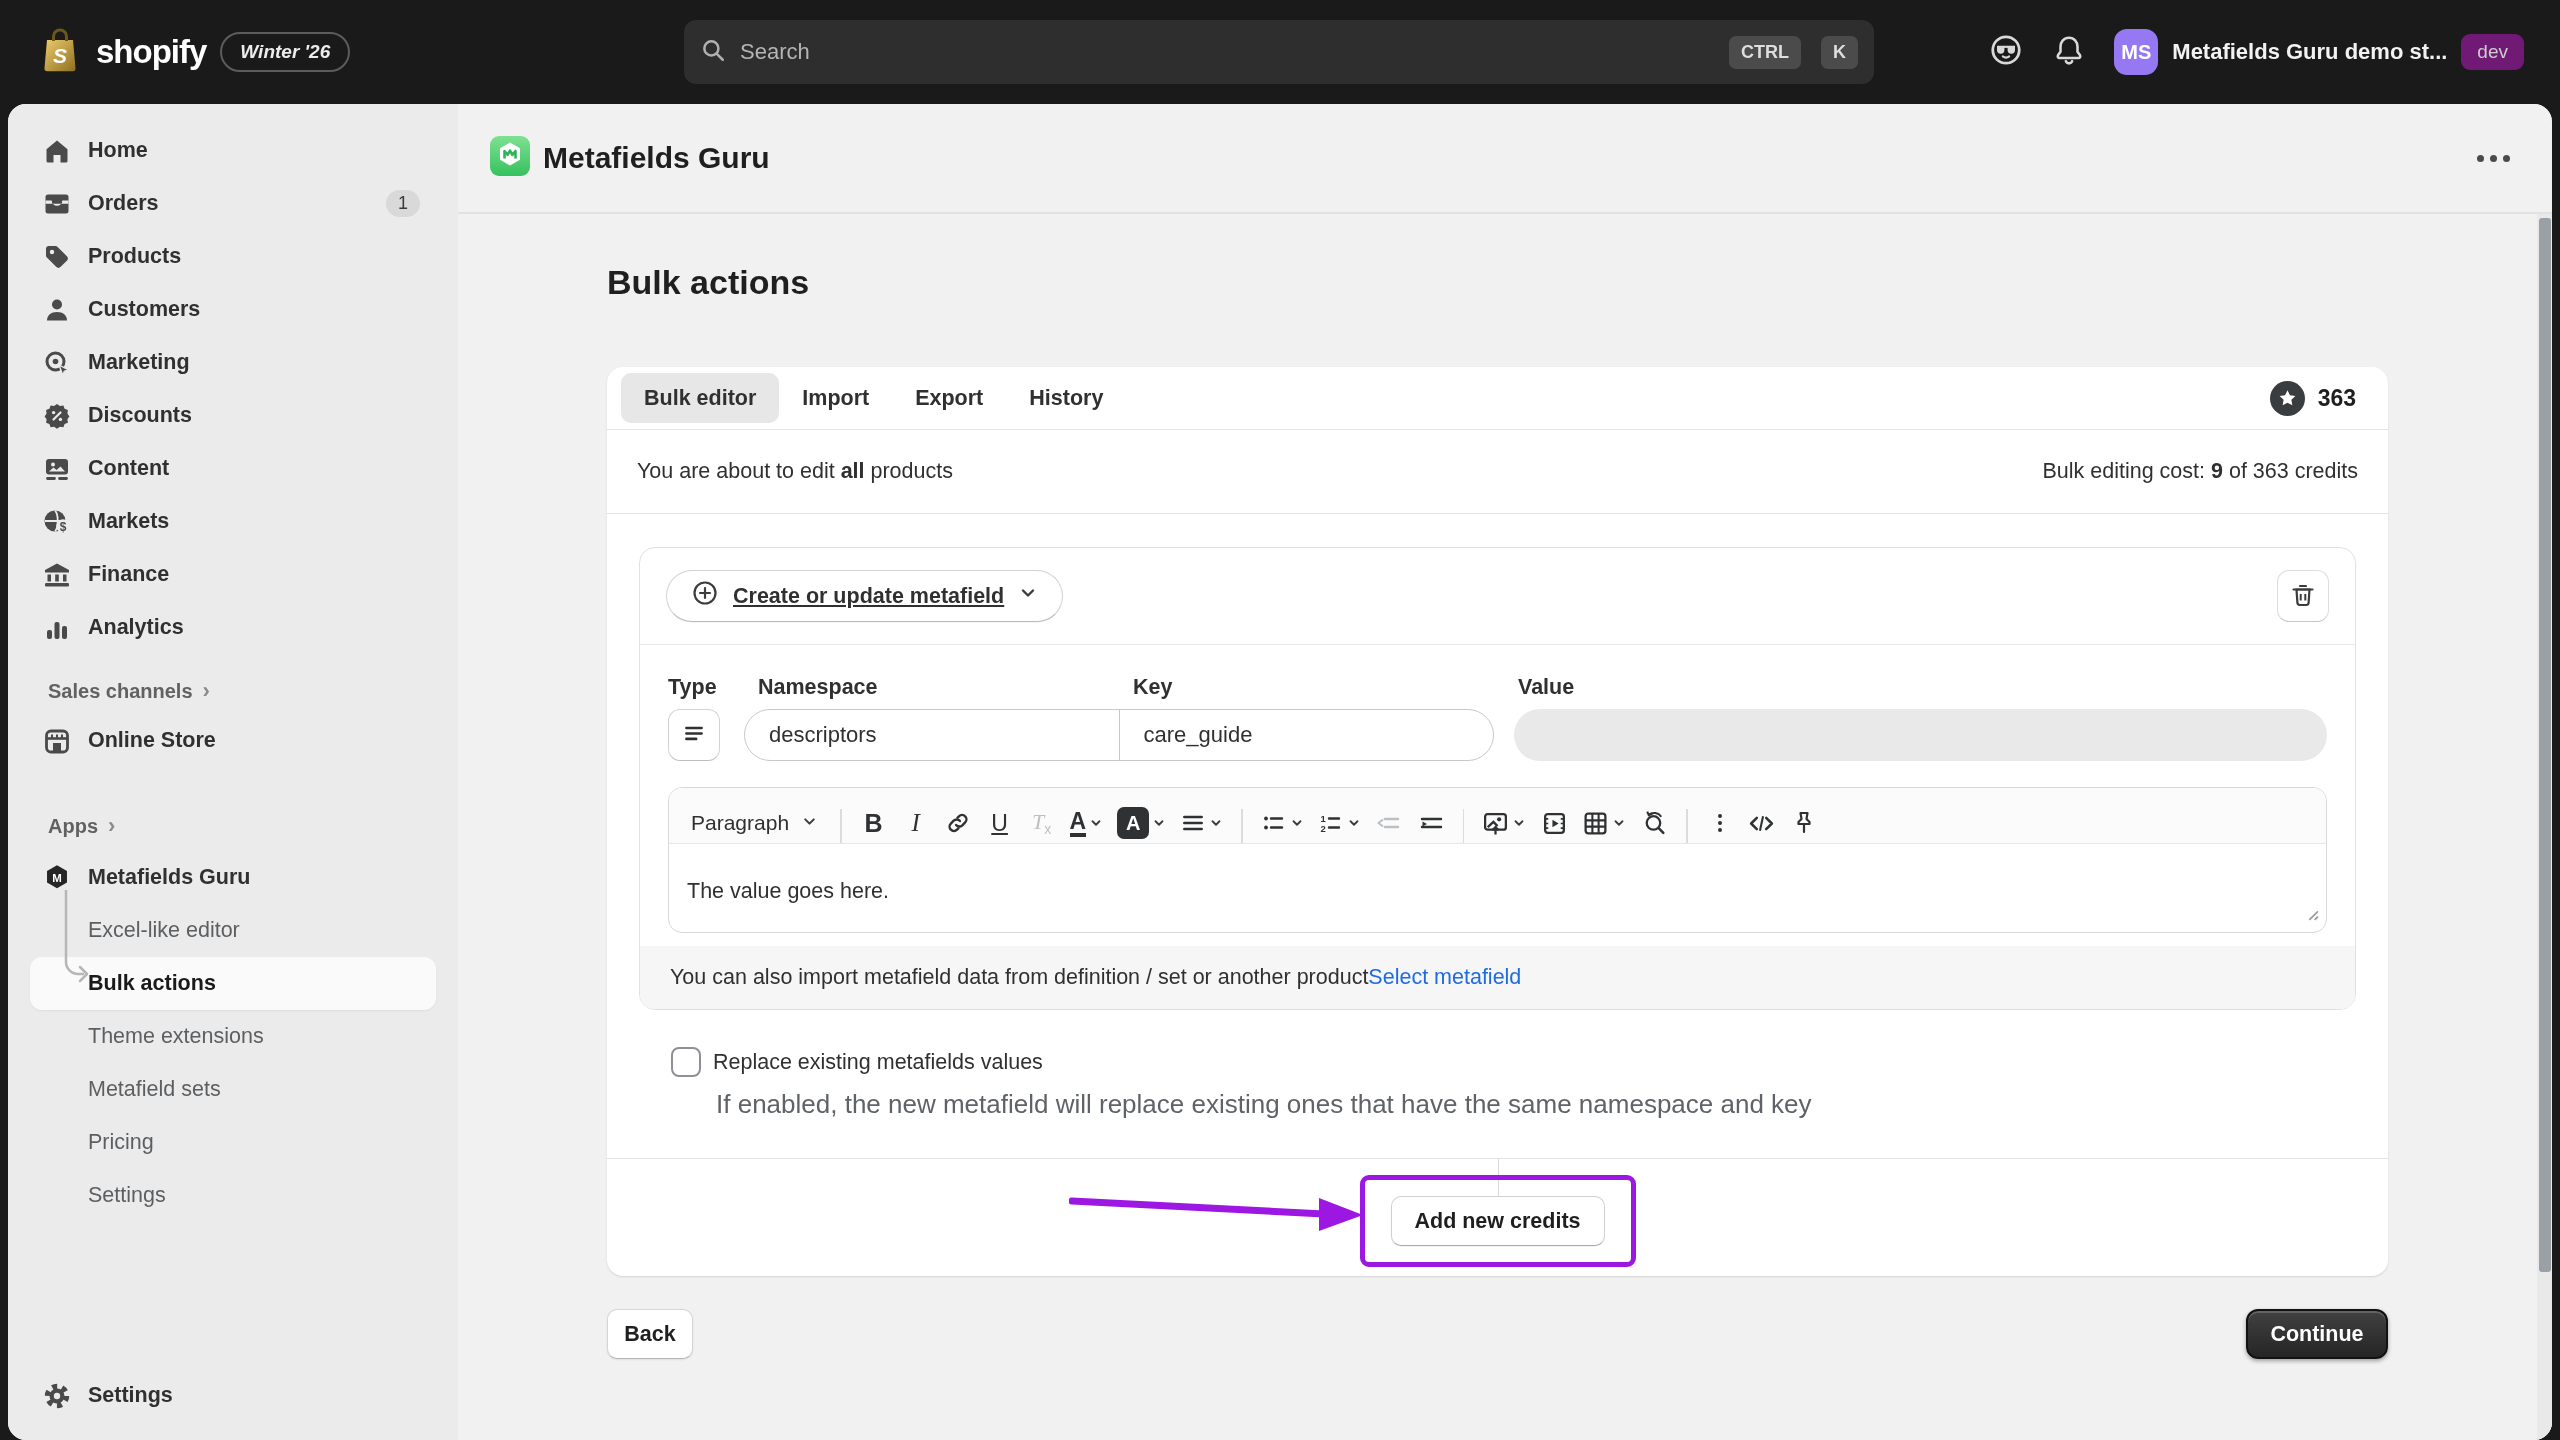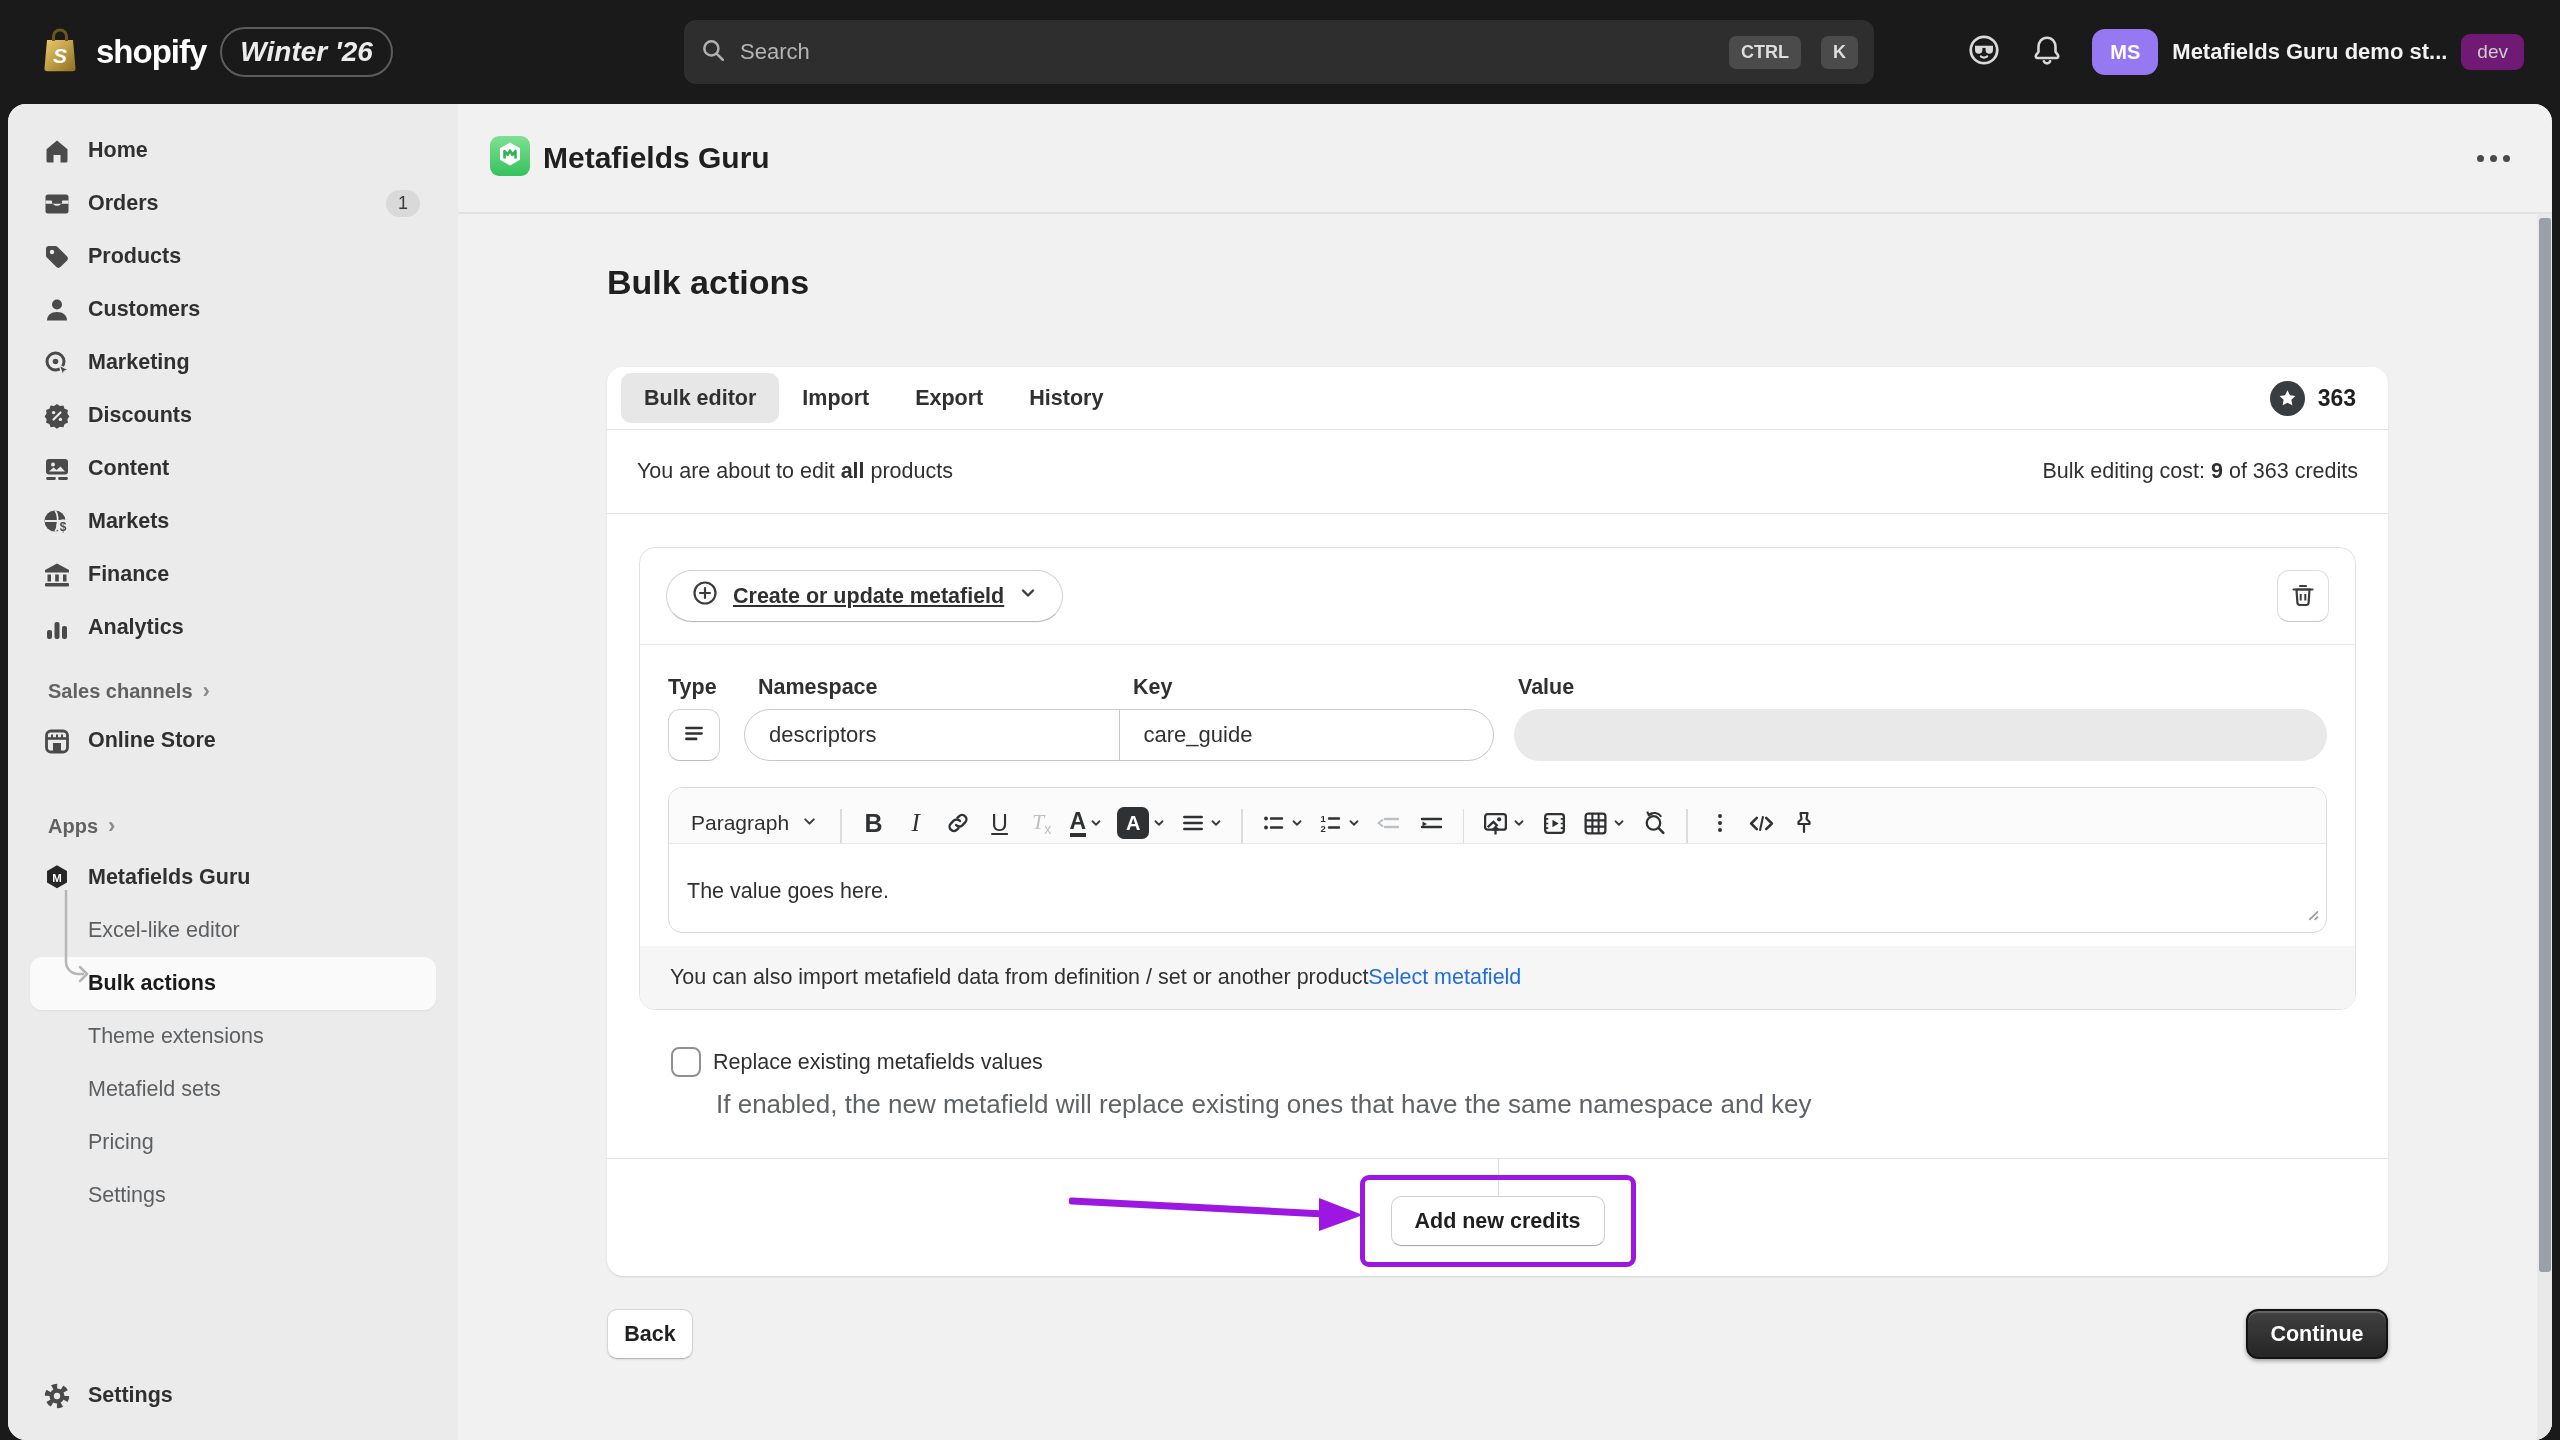--- a/index.html
+++ b/index.html
@@ -3,27 +3,27 @@
 <meta charset="utf-8">
 <style>
   * { box-sizing: border-box; margin: 0; padding: 0; }
   html,body { width:2560px; height:1440px; overflow:hidden; }
   body { background:#1a1a1a; font-family:"Liberation Sans", sans-serif; color:#303030; }
 
   
   .topbar { position:absolute; left:0; top:0; width:2560px; height:104px; display:flex; align-items:center; background:#1a1a1a; }
   .brand { display:flex; align-items:center; margin-left:38px; gap:14px; }
   .brand-word { color:#fff; font-size:33px; font-weight:700; letter-spacing:-1px; }
-  .release-badge { margin-left:14px; border:2px solid #5c5c5c; border-radius:999px; padding:7px 18px; color:#ececec; font-size:28px; font-style:italic; font-weight:600; }
+  .release-badge { margin-left:14px; border:2px solid #5c5c5c; border-radius:999px; padding:7px 18px; color:#ececec; font-size:19px; font-style:italic; font-weight:600; }
   .search { position:absolute; left:684px; top:20px; width:1190px; height:64px; background:#2e2e2e; border-radius:12px; display:flex; align-items:center; padding:0 16px; gap:14px; }
   .search-text { color:#b5b5b5; font-size:22px; }
   .kbd-group { margin-left:auto; display:flex; gap:20px; }
   .kbd { background:#4b4b4b; color:#dedede; border-radius:7px; padding:6px 12px; font-size:18px; font-weight:600; }
   .top-right { position:absolute; right:36px; top:0; height:104px; display:flex; align-items:center; gap:28px; }
-  .avatar { width:66px; height:46px; border-radius:13px; display:flex; align-items:center; justify-content:center; color:#fff; font-size:20px; font-weight:700; }
+  .avatar { width:44px; height:46px; border-radius:13px; display:flex; align-items:center; justify-content:center; color:#fff; font-size:20px; font-weight:700; }
   .store-name { color:#f2f2f2; font-size:22px; font-weight:600; }
   .env-badge { background:#701a75; color:#cdcdcd; border-radius:9px; padding:7px 16px; font-size:19px; }
 
   
   .panel { position:absolute; left:8px; right:8px; top:104px; bottom:0; border-radius:18px; overflow:hidden; display:flex; background:#ebebeb; }
 
   
   .sidebar { width:450px; background:#ebebeb; padding-top:20px; display:flex; flex-direction:column; position:relative; flex-shrink:0; }
   .nav-item { height:53px; margin:0 22px; padding:0 16px 0 12px; border-radius:12px; display:flex; align-items:center; gap:16px; font-size:21.5px; font-weight:600; color:#303030; }
   .nav-item .nav-ic { width:30px; height:30px; flex-shrink:0; display:flex; align-items:center; justify-content:center; }

